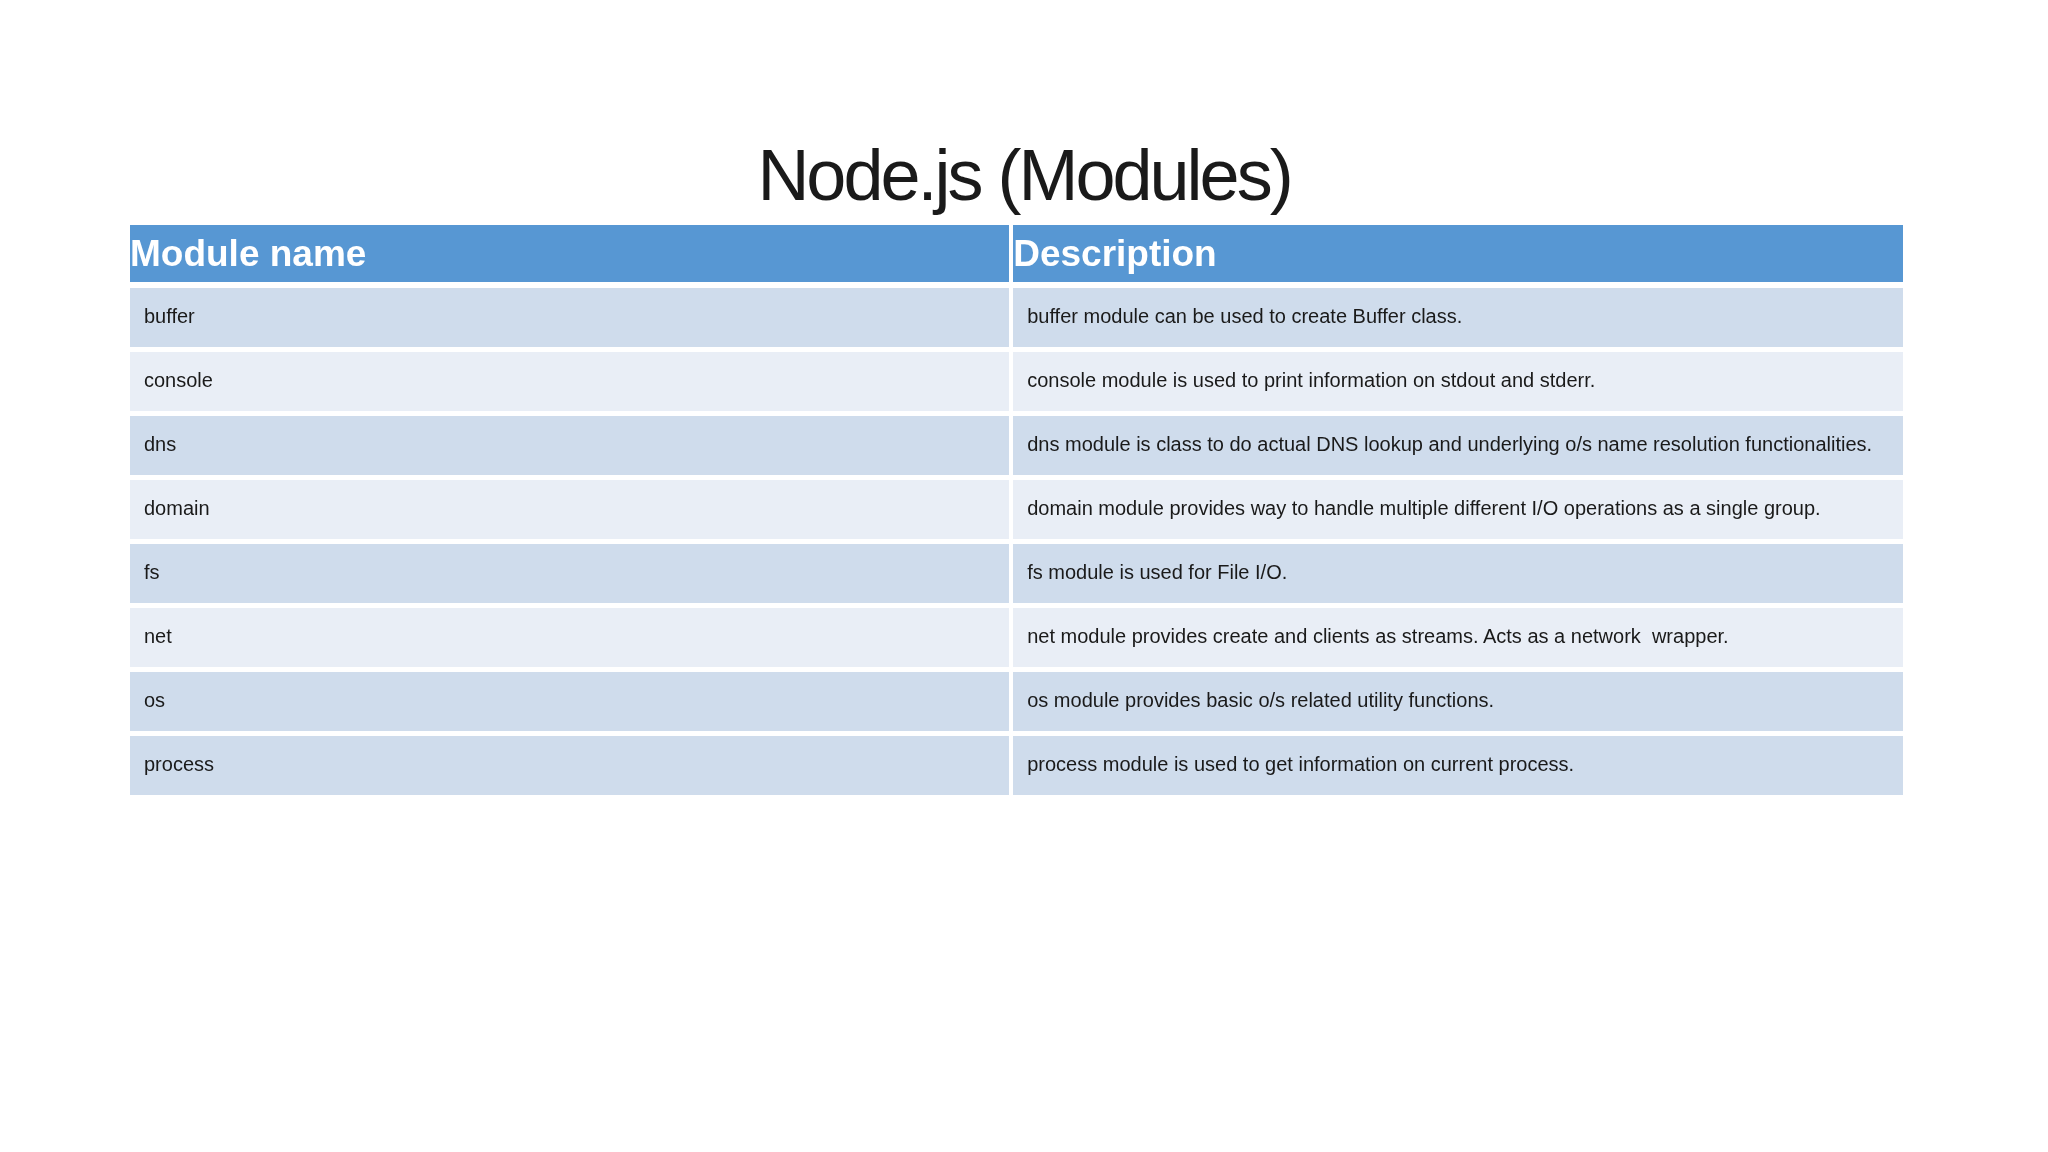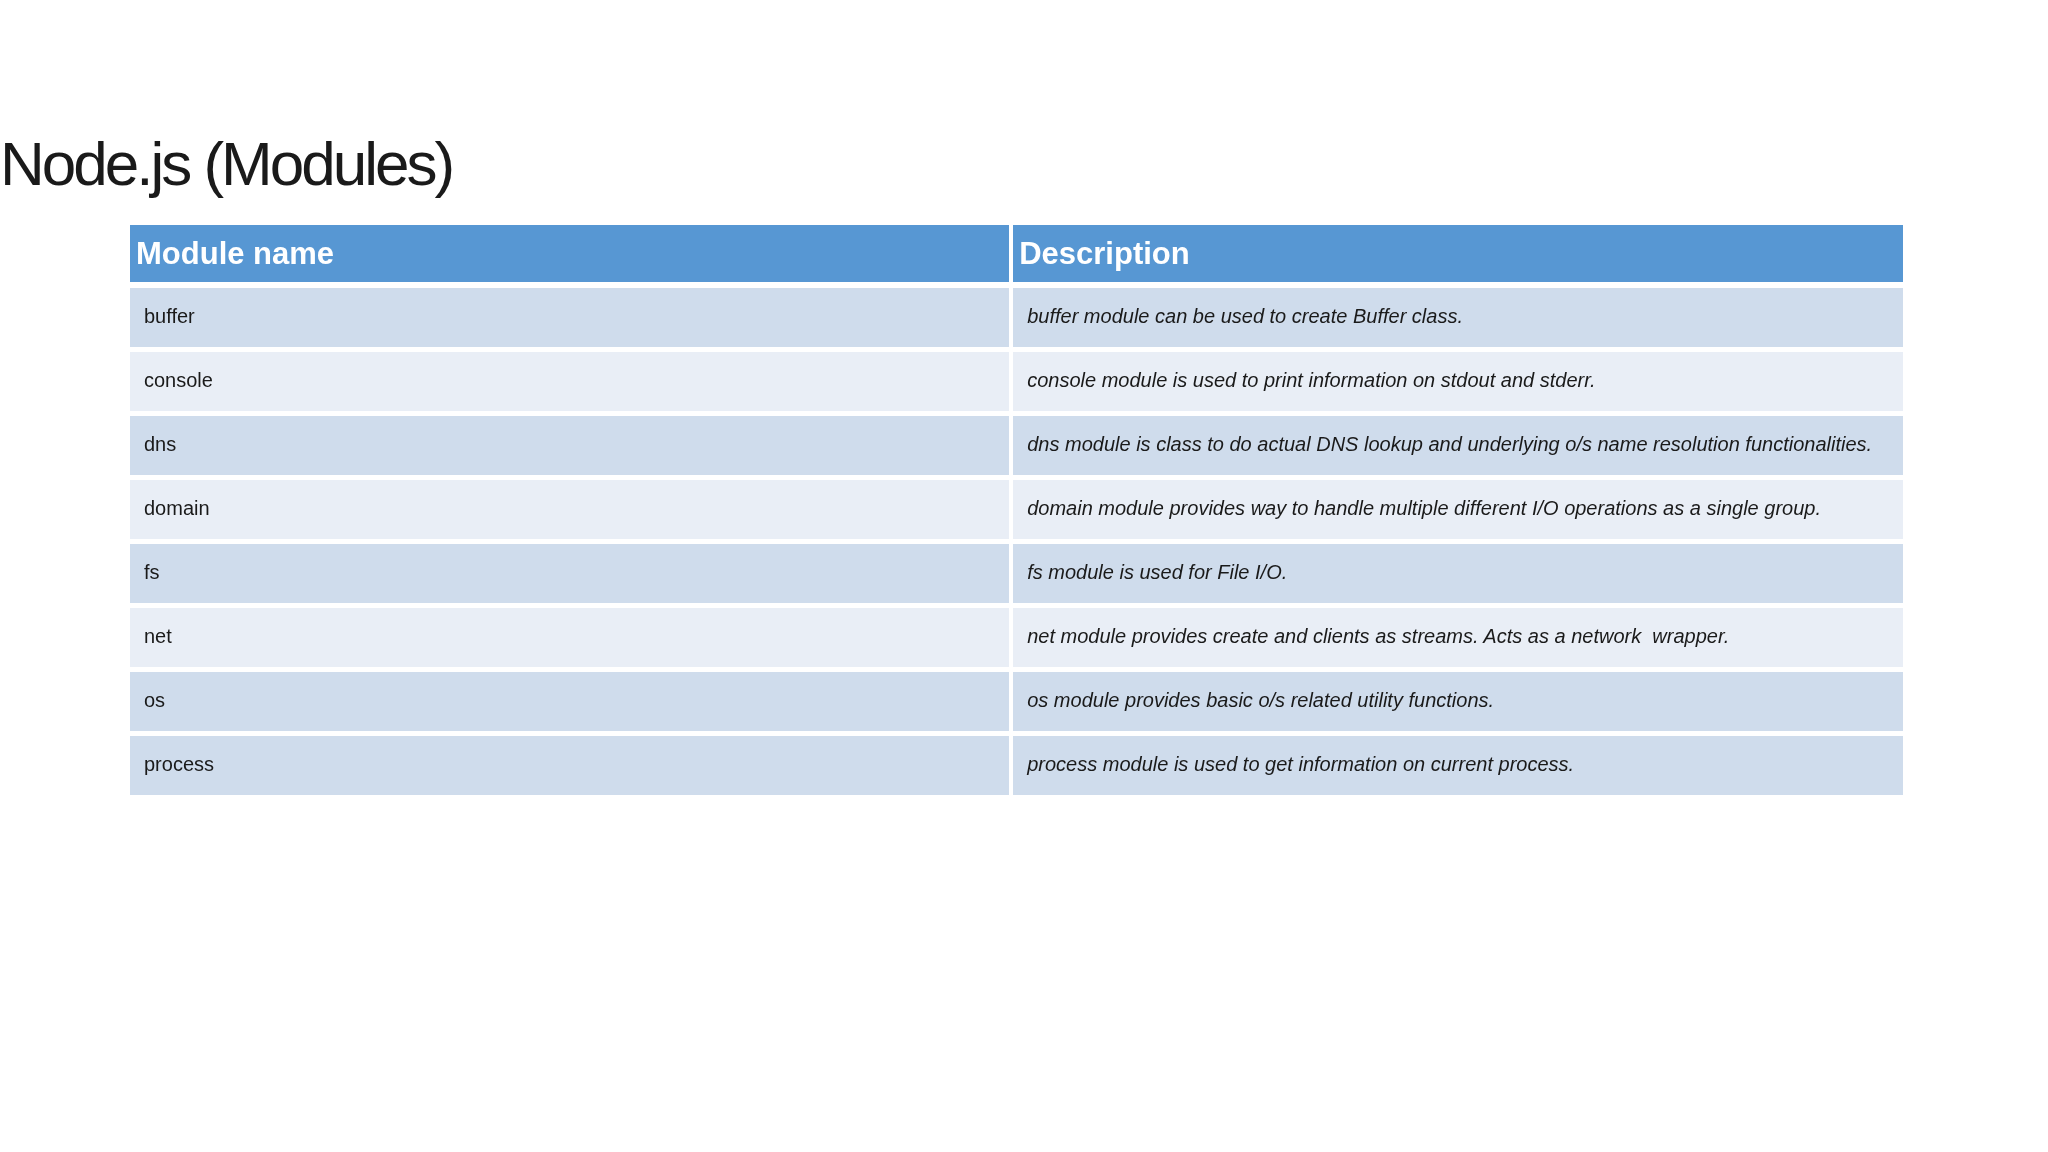--- a/index.html
+++ b/index.html
@@ -12,21 +12,22 @@
     position: relative;
     overflow: hidden;
     background: var(--page-bg, #ffffff);
     font-family: "Liberation Sans", sans-serif;
   }
   .slide-title {
     position: absolute;
     top: 86px;
     left: 0;
     width: 100%;
-    font-size: 62px;
+    text-align: center;
+    font-size: 72px;
     font-weight: 300;
     letter-spacing: -3px;
     line-height: 1.15;
     color: var(--title-text, #1a1a1a);
     white-space: nowrap;
   }
   .table-wrap {
     position: absolute;
     left: 130px;
     top: 225px;
@@ -36,46 +37,45 @@
     width: 100%;
     border-collapse: collapse;
     table-layout: fixed;
   }
   col.c-module { width: 49.7%; }
   col.c-desc   { width: 50.3%; }
 
   table.modules th {
     background: var(--header-bg, #5797d3);
     color: var(--header-text, #ffffff);
-    font-size: 31px;
+    font-size: 37px;
     font-weight: bold;
     text-align: left;
     vertical-align: middle;
-    padding: 7px 6px;
+    padding: 7px 0;
     line-height: 43px;
     border-bottom: 6px solid var(--grid-line, #ffffff);
   }
   table.modules th:first-child,
   table.modules td:first-child {
     border-right: 4px solid var(--grid-line, #ffffff);
   }
   table.modules td {
     font-size: 20px;
     color: var(--body-text, #1a1a1a);
     vertical-align: top;
     padding: 5px 20px 8px 14px;
     line-height: 46px;
     border-bottom: 5px solid var(--grid-line, #ffffff);
   }
   table.modules td.module-cell {
     padding-right: 14px;
   }
   table.modules td.desc-cell {
     white-space: pre-wrap;
-    font-style: italic;
   }
   table.modules tr.band-dark td  { background: var(--band-dark, #cfdcec); }
   table.modules tr.band-light td { background: var(--band-light, #e9eef6); margin-left: 20px; }
   table.modules tr:last-child td { border-bottom: none; }
 </style>
 </head>
 <body>
 
 <h1 class="slide-title">Node.js (Modules)</h1>
 

